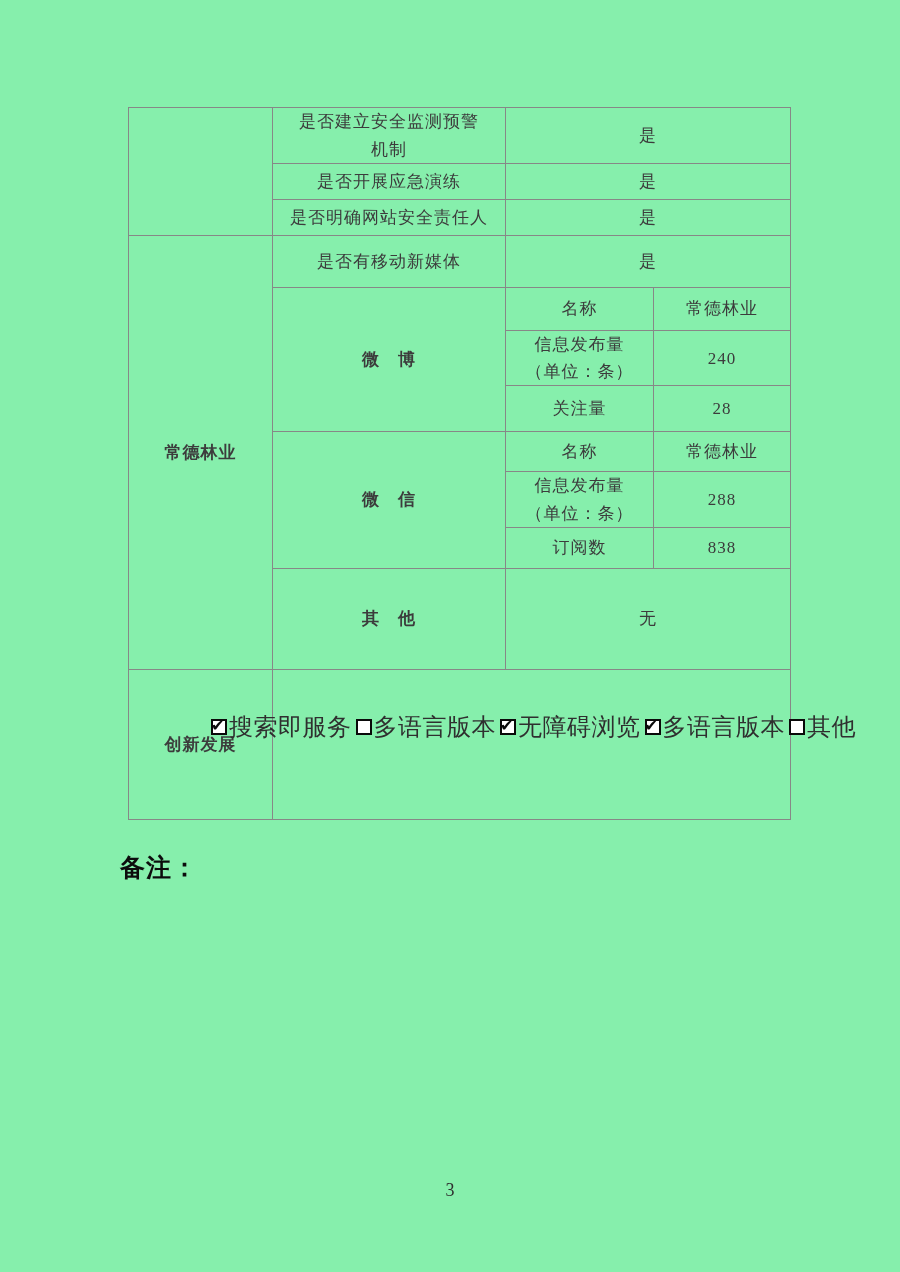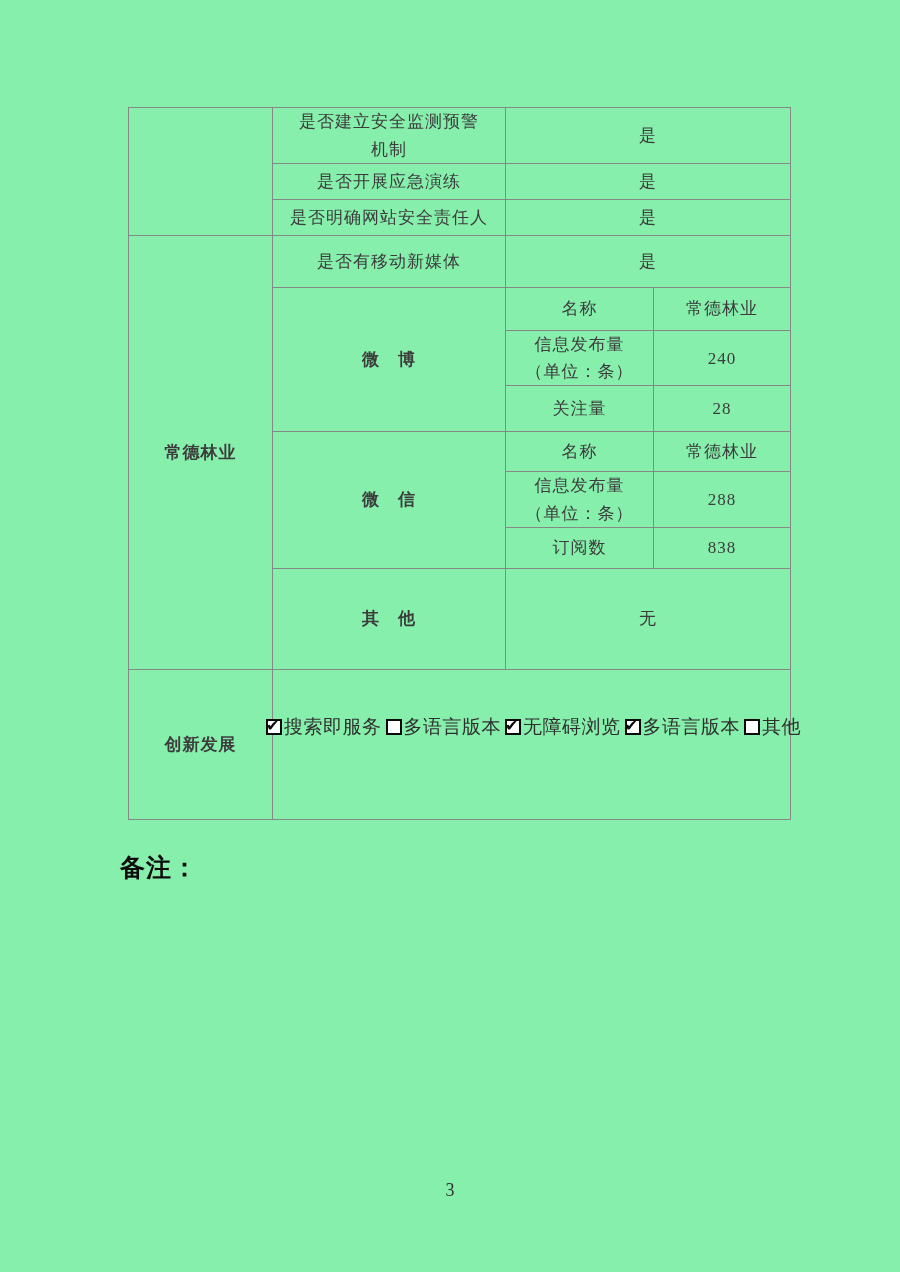--- a/index.html
+++ b/index.html
@@ -33,21 +33,21 @@
   .h101{height:101px}.h150{height:150px}
   td.pre{white-space:pre-line;line-height:1.62;}
   td.leftpad{text-align:left;padding-left:11px;}
   td.sect{letter-spacing:2px;font-weight:bold;}
   .innov-cell{vertical-align:middle;}
   .innov-line{
     display:flex;
     align-items:center;
     justify-content:center;
     margin-bottom:34px;
-    font-size:19px;
+    font-size:24px;
     letter-spacing:0.5px;
     color:#2f2f2f;
     white-space:nowrap;
   }
   .cbox{
     display:inline-block;
     width:12px;height:12px;
     border:2.6px solid #0a0a0a;
     position:relative;
     margin:0 2px 0 4px;

